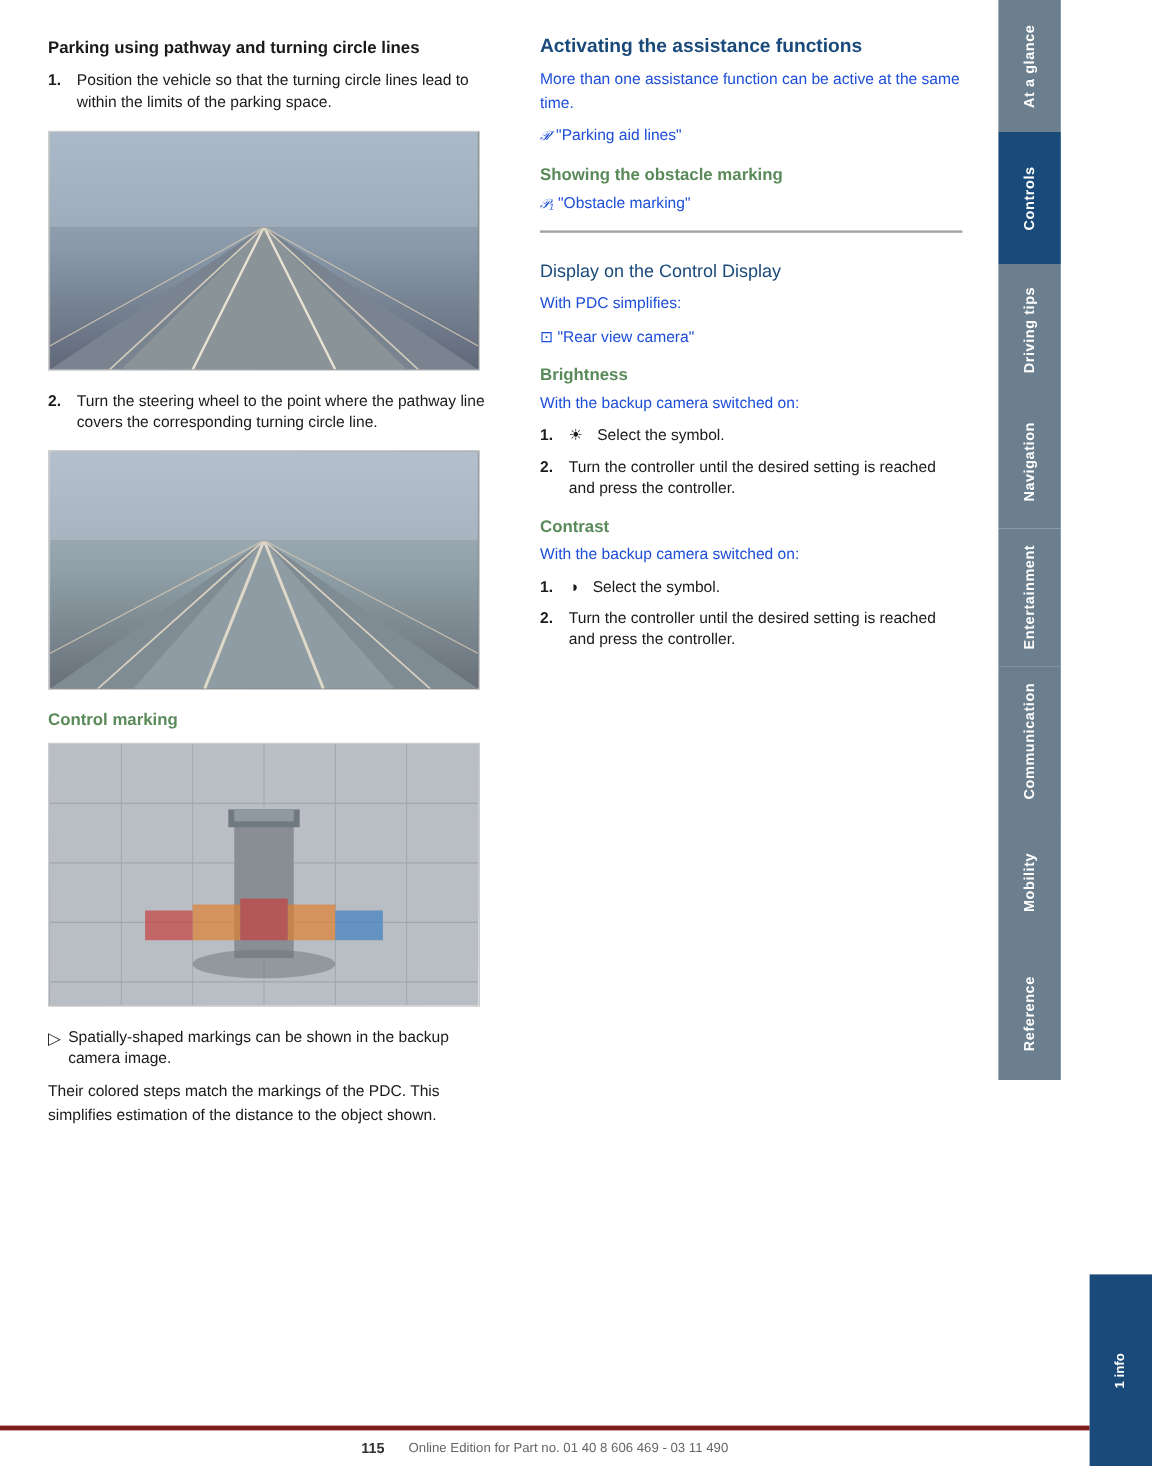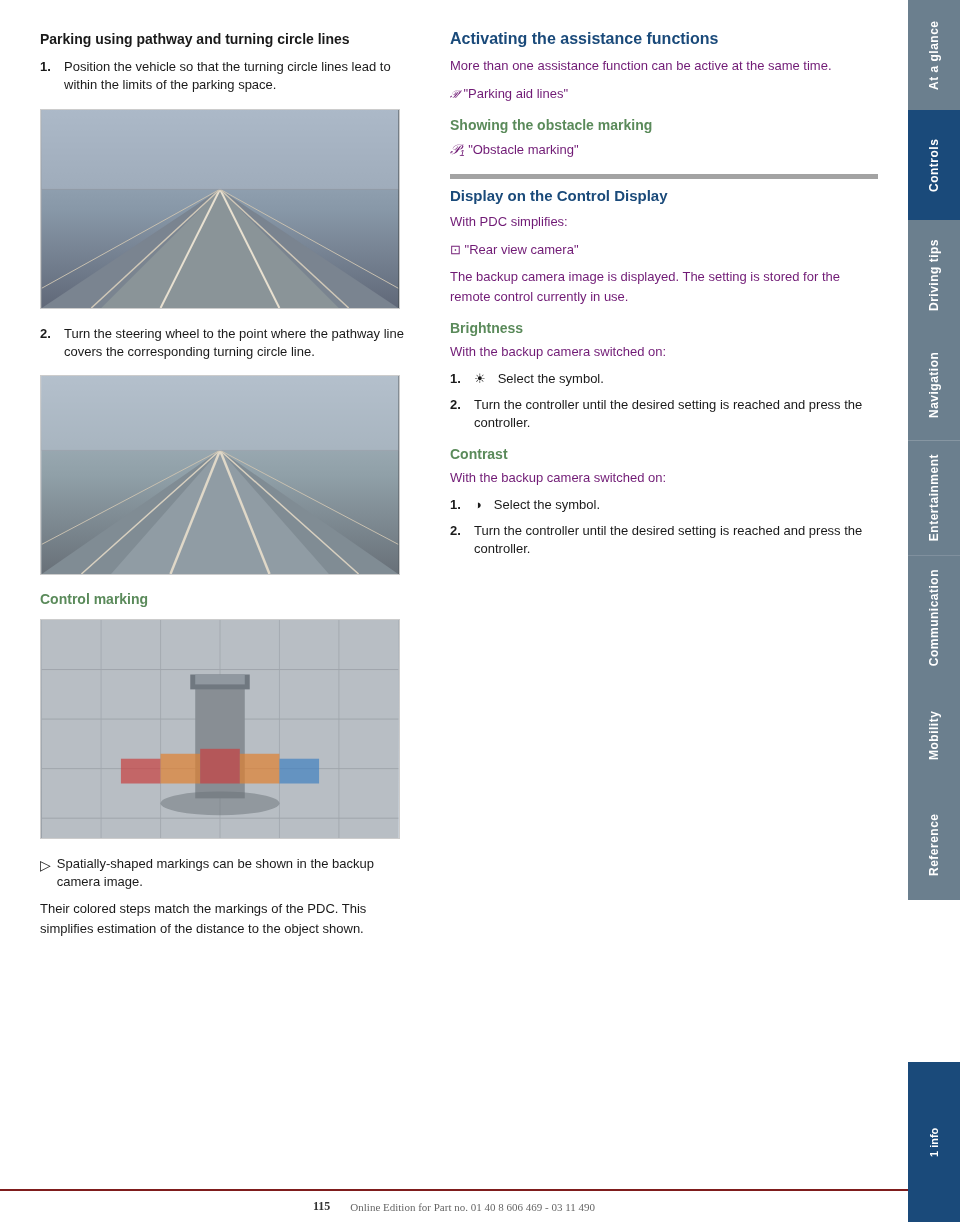--- a/index.html
+++ b/index.html
@@ -7,21 +7,21 @@
       font-family: Arial, Helvetica, sans-serif;
       font-size: 13px;
       color: #1a1a1a;
       background: #fff;
       width: 960px;
       min-height: 1222px;
       position: relative;
     }
     .page-wrapper {
       display: flex;
-      width: 960px;
+      width: 884px;
       min-height: 1222px;
     }
     .main-content {
       flex: 1;
       padding: 30px 30px 50px 40px;
       display: flex;
       gap: 30px;
     }
     .left-column {
       width: 380px;
@@ -140,60 +140,59 @@
     }
     .right-subsection-title {
       font-size: 14px;
       font-weight: bold;
       color: #5a8a5a;
       margin-bottom: 6px;
       margin-top: 14px;
     }
     .right-blue-title {
       font-size: 15px;
-      font-weight: bold;
+      font-weight: normal;
       color: #1a4a7a;
       margin-bottom: 8px;
       margin-top: 14px;
-      border-top: 5px solid #a3a3a3;
-      padding-top: 8px;
+      border-top: 2px solid #a3a3a3;
+      padding-top: 24px;
     }
     .right-body-text {
       font-size: 13px;
       line-height: 1.5;
-      color: #701a75;
+      color: #1d4ed8;
       margin-bottom: 8px;
     }
     .right-step-list {
       list-style: none;
       margin-bottom: 10px;
     }
     .right-step-list li {
       display: flex;
       gap: 8px;
       margin-bottom: 8px;
       font-size: 13px;
       line-height: 1.4;
     }
 
     
     .page-footer {
       position: absolute;
       bottom: 0;
       left: 0;
       right: 52px;
-      border-top: 2px solid #7f1d1d;
+      border-top: 4px solid #7f1d1d;
       padding: 8px 52px;
       display: flex;
       justify-content: center;
       align-items: center;
       font-size: 12px;
       color: #333;
       background: #fff;
-      font-family: Liberation Serif, serif;
     }
     .page-number {
       font-weight: bold;
       margin-right: 20px;
     }
     .footer-text {
       font-size: 11px;
       color: #666;
     }
     .info-badge {
@@ -347,32 +346,31 @@
       <h2 class="right-section-title">Activating the assistance functions</h2>
       <p class="right-body-text">More than one assistance function can be active at the same time.</p>
 
       <p class="right-body-text">
         <span style="font-style:italic; font-size:11px;">𝒫∕</span>
         <span>"Parking aid lines"</span>
       </p>
 
       <p class="right-subsection-title">Showing the obstacle marking</p>
       <p class="right-body-text">
-        <span style="font-style:italic; font-size:14px;">𝒫₁</span>
+        <span style="font-style:italic; font-size:11px;">𝒫₁</span>
         <span>"Obstacle marking"</span>
       </p>
 
       <h3 class="right-blue-title">Display on the Control Display</h3>
 
       <p class="right-body-text">With PDC simplifies:</p>
       <p class="right-body-text">
         <span style="font-size:13px;">⊡</span>
         <span>"Rear view camera"</span>
       </p>
-      <p class="right-body-text">The backup camera image is displayed. The setting is stored for the remote control currently in use.</p>
 
       <p class="right-subsection-title">Brightness</p>
       <p class="right-body-text">With the backup camera switched on:</p>
 
       <ul class="right-step-list">
         <li>
           <span class="step-num">1.</span>
           <span style="margin-right:4px;">☀</span>
           <span class="step-text">Select the symbol.</span>
         </li>

